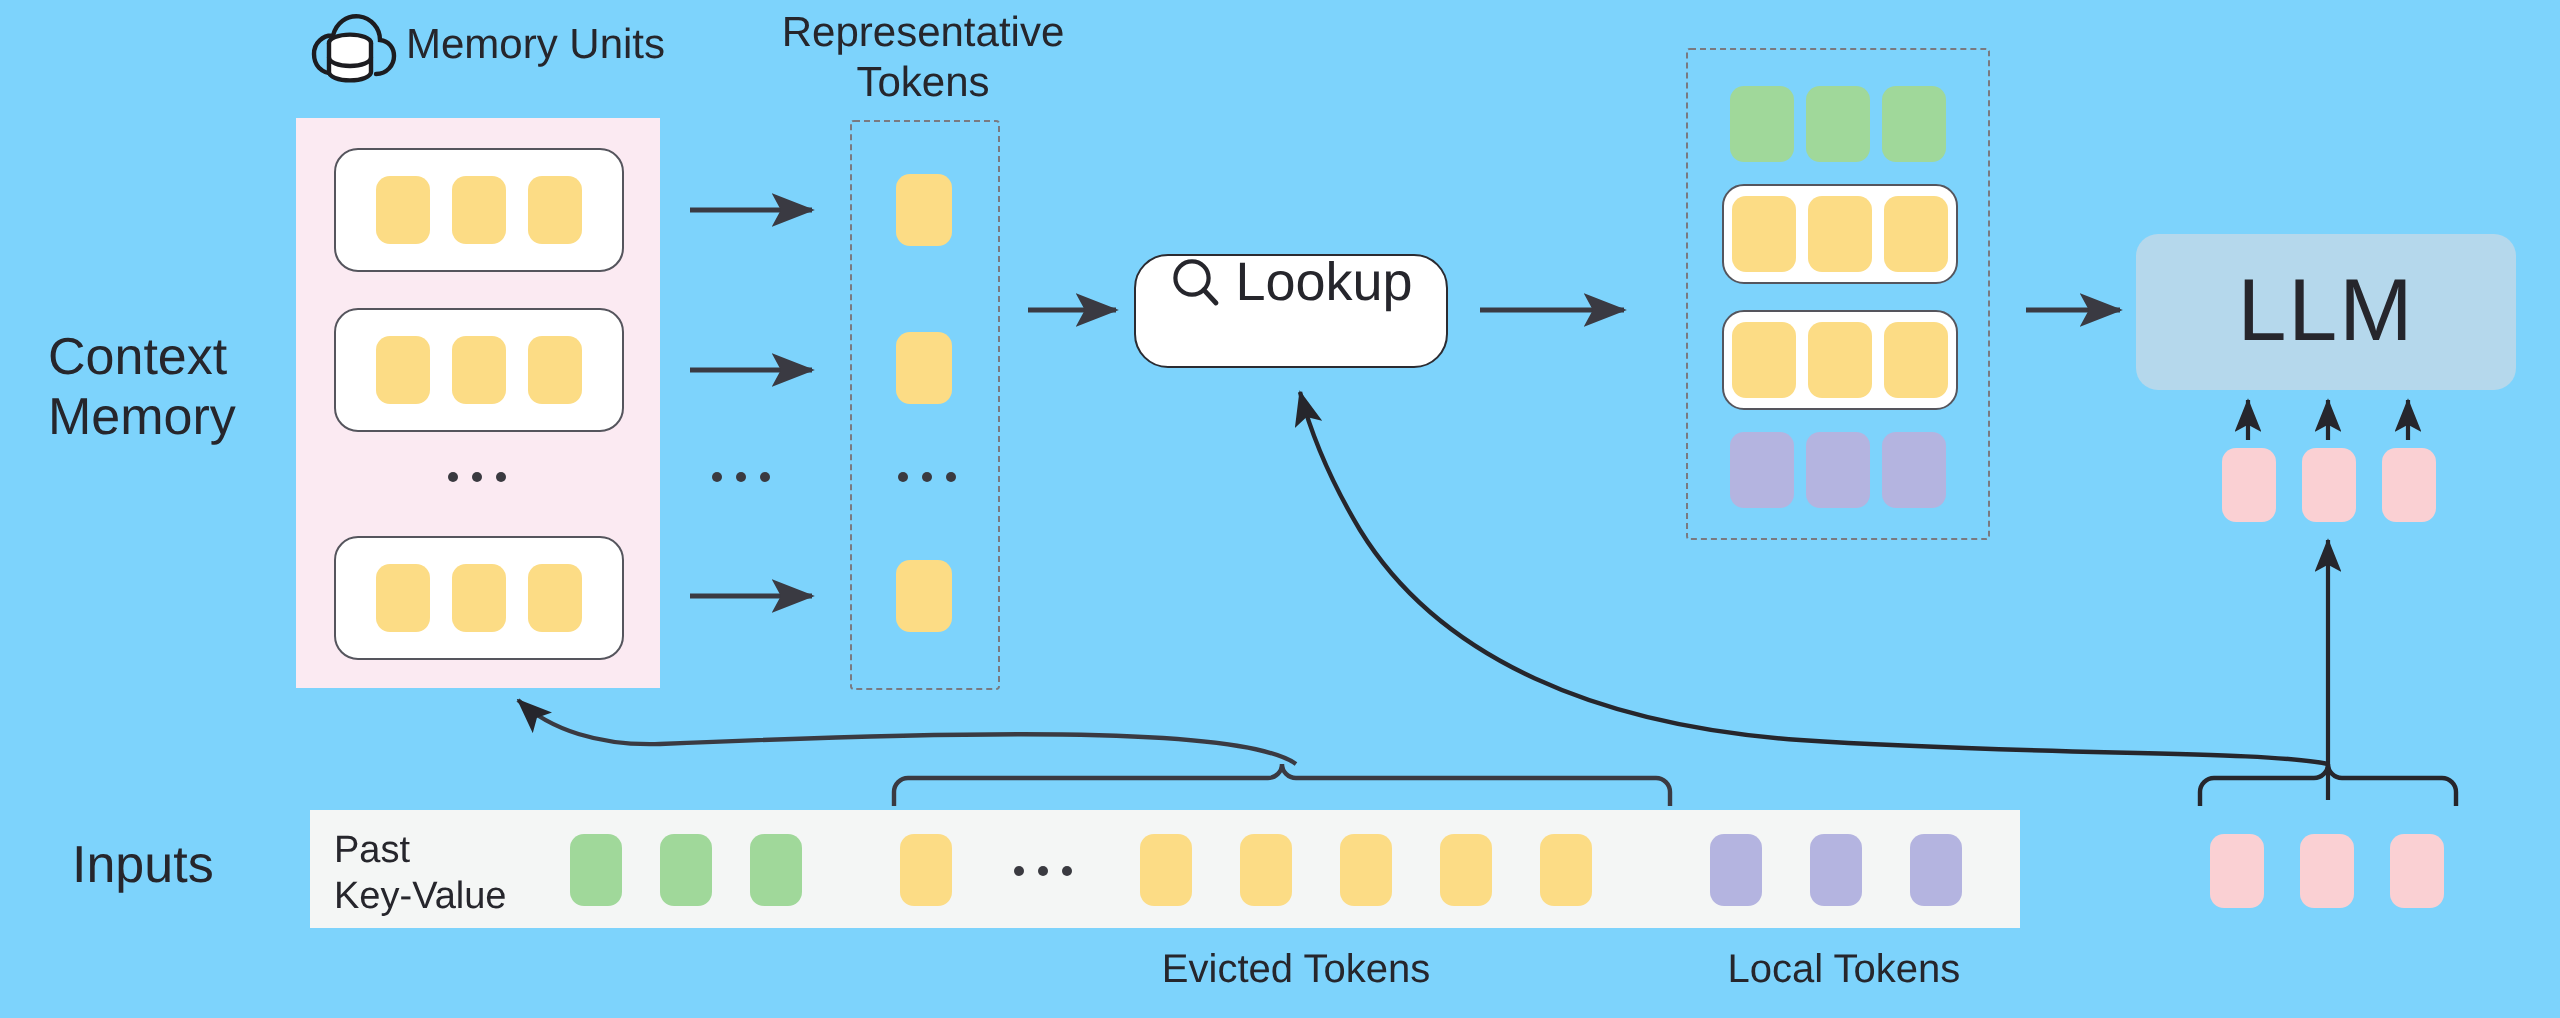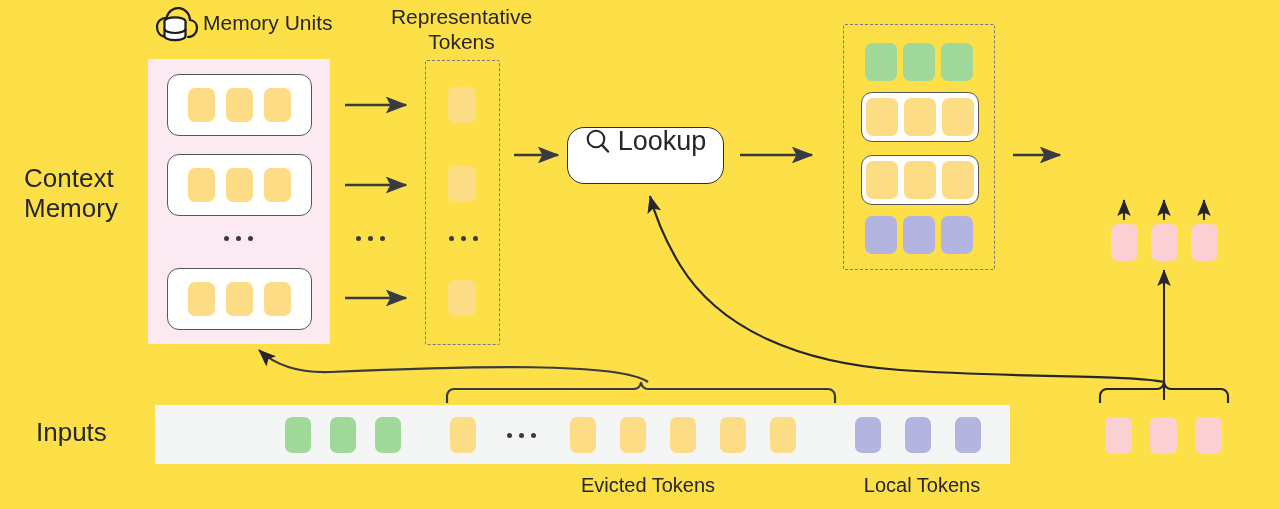--- a/index.html
+++ b/index.html
@@ -8,21 +8,21 @@
     background: #ffffff;
   }
   body {
     font-family: "Liberation Sans", sans-serif;
     color: #26262c;
   }
   #stage {
     position: relative;
     width: 1280px;
     height: 509px;
-    background: #fde047;
+    background: #7dd3fc;
     overflow: hidden;
   }
   .abs { position: absolute; }
 
   
   .row-label {
     font-size: 26px;
     line-height: 30px;
     color: #26262c;
     white-space: pre-line;
@@ -222,29 +222,34 @@
     <span class="tok tok-yellow" style="width:32px;height:38px;"></span>
   </div>
 
   <div class="abs" style="left:865px; top:216px; width:110px; height:38px; display:flex; gap:6px;">
     <span class="tok tok-purple" style="width:32px;height:38px;"></span>
     <span class="tok tok-purple" style="width:32px;height:38px;"></span>
     <span class="tok tok-purple" style="width:32px;height:38px;"></span>
   </div>
 
 
+  <div class="abs llm-box" style="left:1068px; top:117px; width:190px; height:78px;">
+    <span class="llm-label">LLM</span>
+  </div>
 
   <div class="abs tok tok-pink" style="left:1111px; top:224px; width:27px; height:37px;"></div>
   <div class="abs tok tok-pink" style="left:1151px; top:224px; width:27px; height:37px;"></div>
   <div class="abs tok tok-pink" style="left:1191px; top:224px; width:27px; height:37px;"></div>
 
   <div class="abs input-band" style="left:155px; top:405px; width:855px; height:59px;"></div>
 
   <div class="abs row-label" style="left:36px; top:417px; width:130px;">Inputs</div>
 
+  <div class="abs cap-small" style="left:167px; top:414px; width:110px;">Past
+Key-Value</div>
 
   <div class="abs tok tok-green" style="left:285px; top:417px; width:26px; height:36px;"></div>
   <div class="abs tok tok-green" style="left:330px; top:417px; width:26px; height:36px;"></div>
   <div class="abs tok tok-green" style="left:375px; top:417px; width:26px; height:36px;"></div>
 
   <div class="abs tok tok-yellow" style="left:450px; top:417px; width:26px; height:36px;"></div>
   <div class="abs ellipsis-h" style="left:507px; top:433px;">
     <i></i>
       <i></i>
       <i></i>

